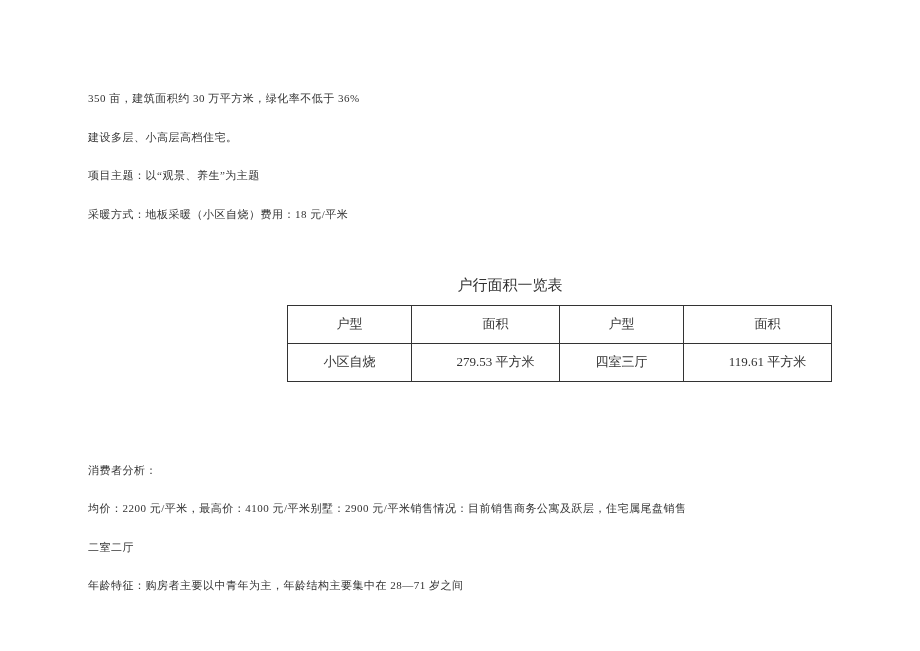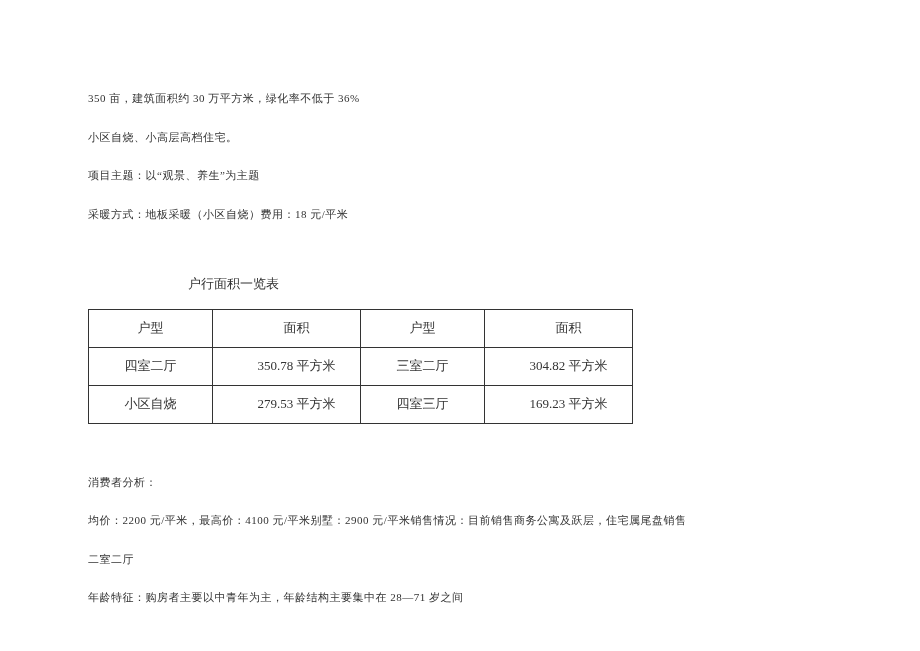--- a/index.html
+++ b/index.html
@@ -19,29 +19,29 @@
     }
     .para {
       margin-bottom: 22px;
       font-size: 11px;
       letter-spacing: 0.5px;
     }
     .spacer {
       height: 30px;
     }
     .table-title {
-      text-align: left;
-      font-size: 13px;
-      margin-bottom: 15px;
+      text-align: center;
+      font-size: 15px;
+      margin-bottom: 8px;
       margin-left: 100px;
     }
     .table-wrap {
       display: flex;
-      justify-content: flex-start;
-      margin-bottom: 50px;
+      justify-content: flex-end;
+      margin-bottom: 80px;
     }
     table {
       border-collapse: collapse;
     }
     td {
       border: 1px solid #333333;
       padding: 0;
       text-align: center;
       vertical-align: middle;
       font-size: 13px;
@@ -52,47 +52,41 @@
       padding-left: 20px;
     }
     .col-narrow {
       width: 124px;
     }
   </style>
 </head>
 <body>
 
 <div class="para">350 亩，建筑面积约 30 万平方米，绿化率不低于 36%</div>
-<div class="para">小区自烧、小高层高档住宅。</div>
+<div class="para">建设多层、小高层高档住宅。</div>
 <div class="para">项目主题：以“观景、养生”为主题</div>
 <div class="para">采暖方式：地板采暖（小区自烧）费用：18 元/平米</div>
 
 <div class="spacer"></div>
 
 <div class="table-title">户行面积一览表</div>
 <div class="table-wrap">
   <table>
     <tbody>
         <tr>
       <td class="col-narrow">户型</td>
       <td class="col-wide">面积</td>
       <td class="col-narrow">户型</td>
       <td class="col-wide">面积</td>
     </tr>
     <tr>
-      <td class="col-narrow">四室二厅</td>
-      <td class="col-wide">350.78 平方米</td>
-      <td class="col-narrow">三室二厅</td>
-      <td class="col-wide">304.82 平方米</td>
-    </tr>
-    <tr>
       <td class="col-narrow">小区自烧</td>
       <td class="col-wide">279.53 平方米</td>
       <td class="col-narrow">四室三厅</td>
-      <td class="col-wide">169.23 平方米</td>
+      <td class="col-wide">119.61 平方米</td>
     </tr>
   </tbody>
     </table>
 </div>
 
 <div class="para">消费者分析：</div>
 <div class="para">均价：2200 元/平米，最高价：4100 元/平米别墅：2900 元/平米销售情况：目前销售商务公寓及跃层，住宅属尾盘销售</div>
 <div class="para">二室二厅</div>
 <div class="para">年龄特征：购房者主要以中青年为主，年龄结构主要集中在 28—71 岁之间</div>
 

